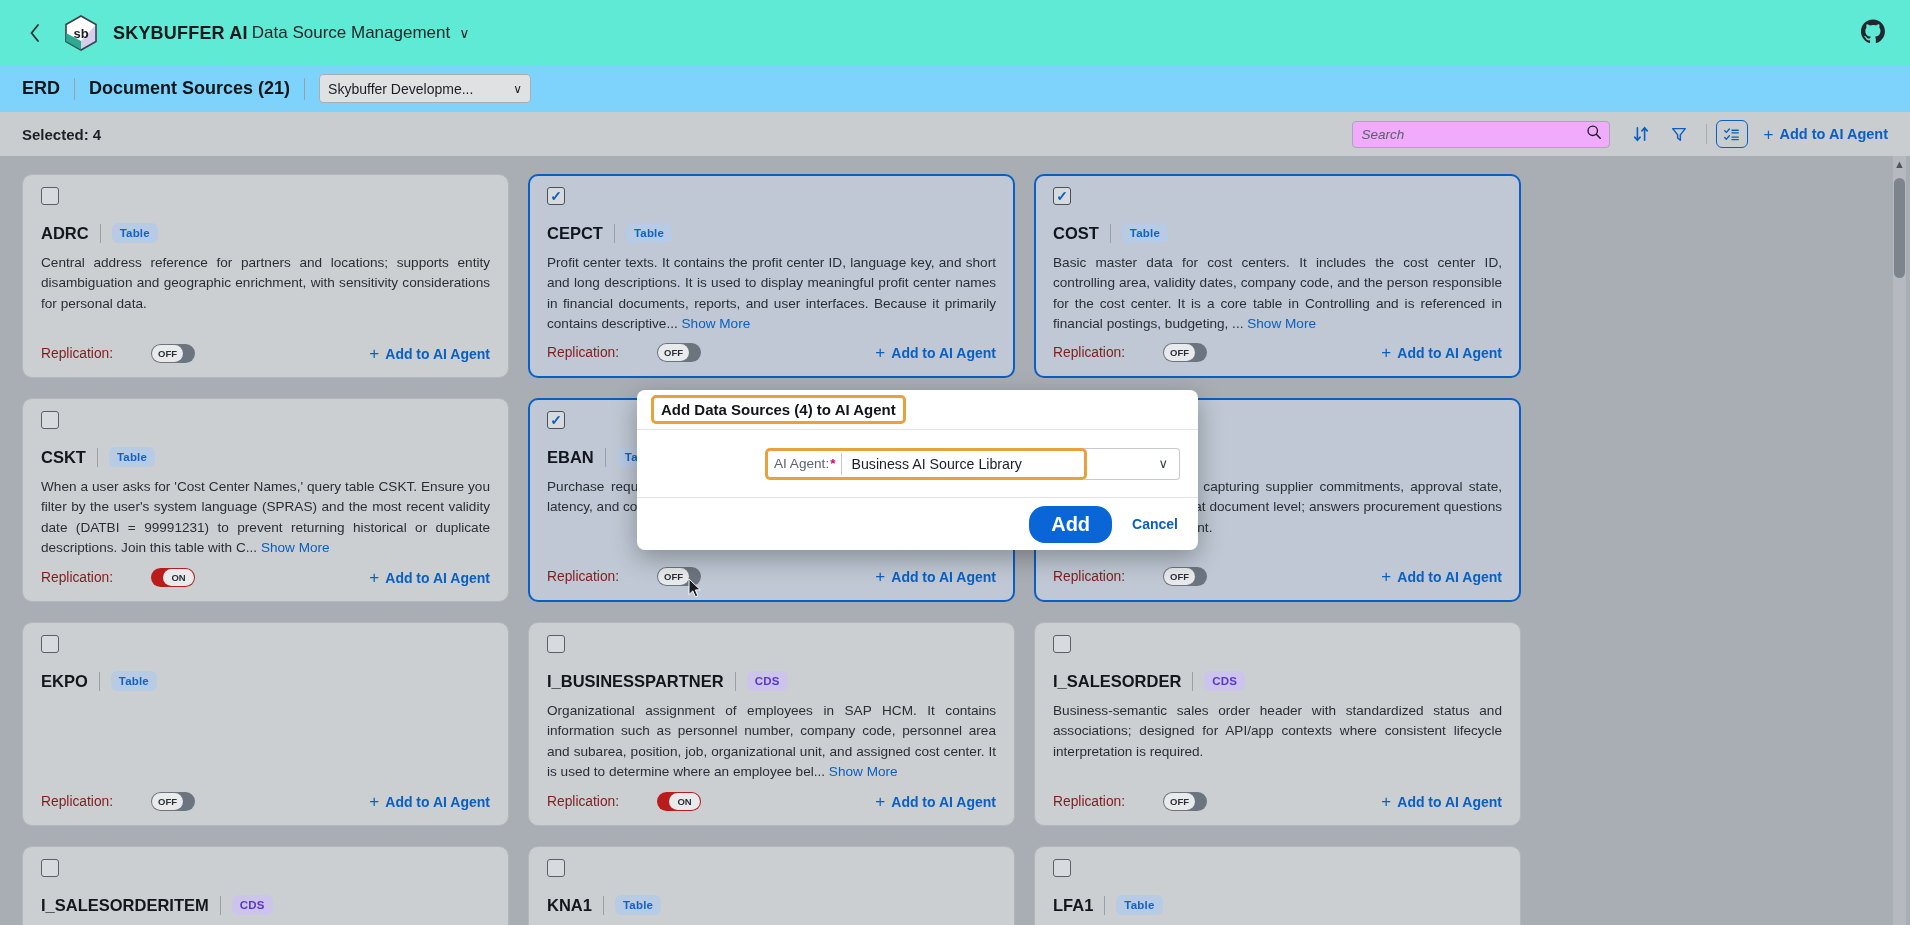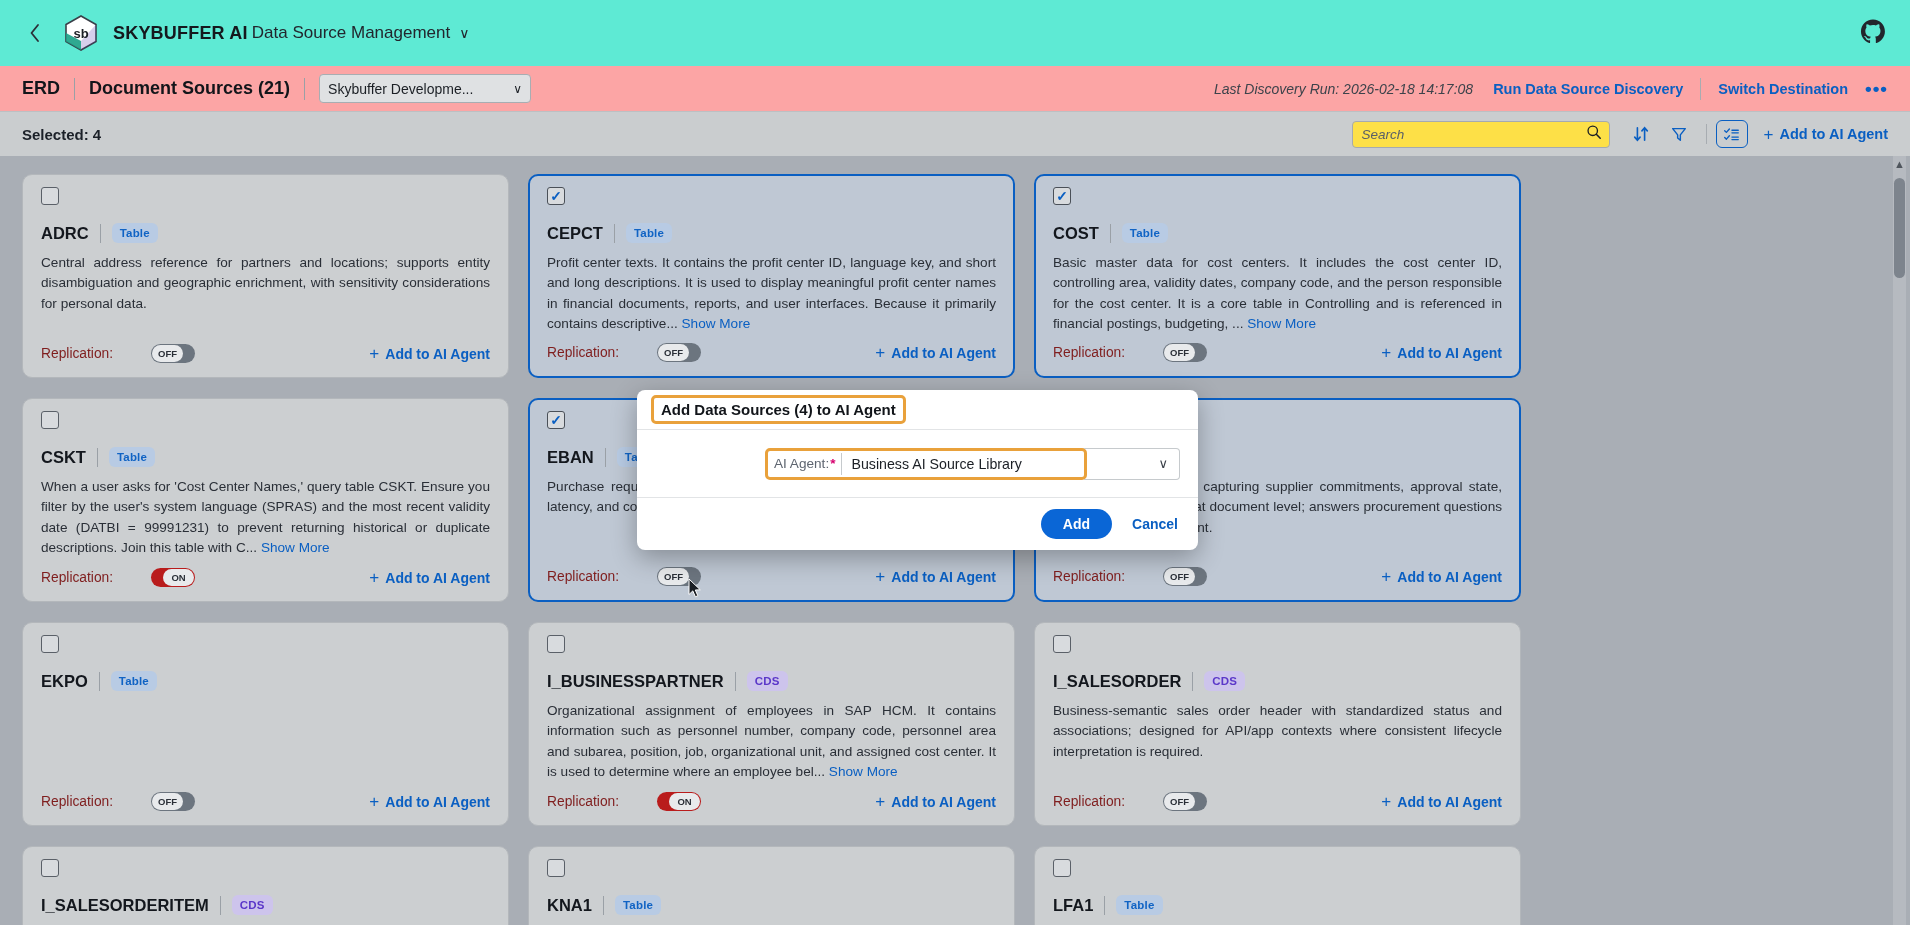--- a/index.html
+++ b/index.html
@@ -59,21 +59,21 @@
     margin-left: auto;
     width: 28px; height: 28px;
     color: #22262d;
     cursor: pointer;
   }
 
   
   .page-head {
     position: absolute; left: 0; top: 66px;
     width: 1910px; height: 46px;
-    background: #fca5a5;
+    background: #7dd3fc;
     display: flex; align-items: center;
     padding: 0 22px;
     border-bottom: 1px solid #bcc0c3;
   }
   .crumb-erd {
     font-size: 18px; font-weight: bold; color: #12151a;
     margin-right: 14px; cursor: pointer;
   }
   .crumb-sep {
     width: 1px; height: 22px; background: #9aa0a6; margin-right: 14px;
@@ -122,21 +122,21 @@
     padding: 0 22px;
   }
   .selected-count {
     font-size: 15px; font-weight: bold; color: #1b2028;
   }
   .toolbar-right {
     margin-left: auto; display: flex; align-items: center; gap: 0;
   }
   .search-box {
     width: 258px; height: 27px;
-    background: #fde047;
+    background: #f0abfc;
     border: 1px solid #a5aaaf;
     border-radius: 4px;
     display: flex; align-items: center;
     padding: 0 7px;
     margin-right: 16px;
   }
   .search-box input {
     flex: 1; border: 0; background: transparent; outline: none;
     font-family: "Liberation Sans", sans-serif;
     font-size: 13.5px; font-style: italic; color: #4b5159;
@@ -337,21 +337,21 @@
     margin-left: -3px;
   }
   .field-caret { font-size: 13px; color: #3a4049; cursor: pointer; }
   .modal-foot {
     height: 52px;
     display: flex; align-items: center; justify-content: flex-end;
     padding: 0 16px; gap: 16px;
   }
   .btn-add {
     background: #0a66d6; color: #fff;
-    font-size: 14px; font-weight: bold;
+    font-size: 20px; font-weight: bold;
     border: 0; border-radius: 16px;
     padding: 7px 22px;
     cursor: pointer;
     font-family: "Liberation Sans", sans-serif;
   }
   .btn-cancel {
     background: transparent; color: #0a5fc2;
     font-size: 14px; font-weight: bold;
     border: 0; cursor: pointer; padding: 7px 4px;
     font-family: "Liberation Sans", sans-serif;
@@ -393,27 +393,20 @@
   </div>
 
   <div class="page-head">
     <div class="crumb-erd">ERD</div>
     <div class="crumb-sep"></div>
     <div class="crumb-main">Document Sources (21)</div>
     <div class="crumb-sep"></div>
     <div class="dest-select">
       <span class="val">Skybuffer Developme...</span>
       <span class="car">∨</span>
-    </div>
-    <div class="head-right">
-      <div class="discovery-ts">Last Discovery Run: 2026-02-18 14:17:08</div>
-      <div class="hdr-link">Run Data Source Discovery</div>
-      <div class="vsep"></div>
-      <div class="hdr-link">Switch Destination</div>
-      <div class="ellipsis-btn">•••</div>
     </div>
   </div>
 
   <div class="toolbar">
     <div class="selected-count">Selected: 4</div>
     <div class="toolbar-right">
       <div class="search-box">
         <input type="text" placeholder="Search" style="">
         <span>
           <svg width="16" height="16" viewBox="0 0 18 18" fill="none" aria-hidden="true">

